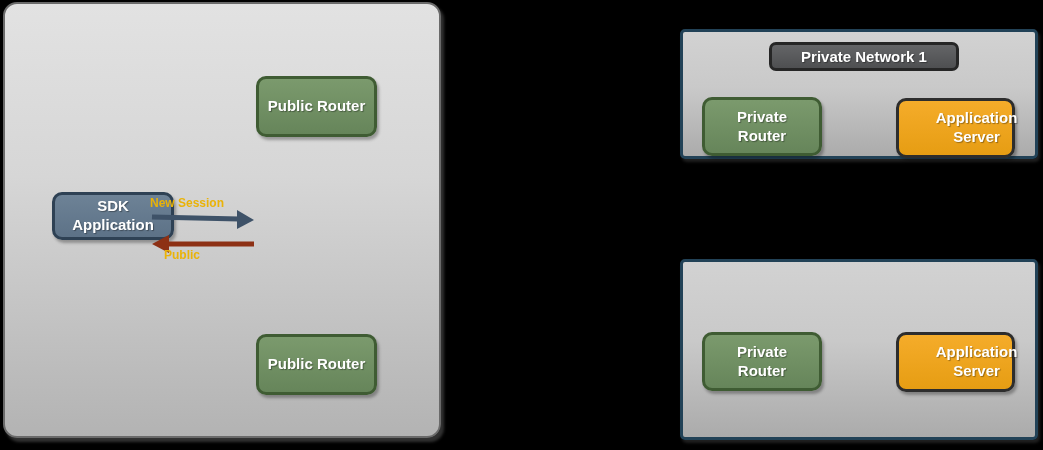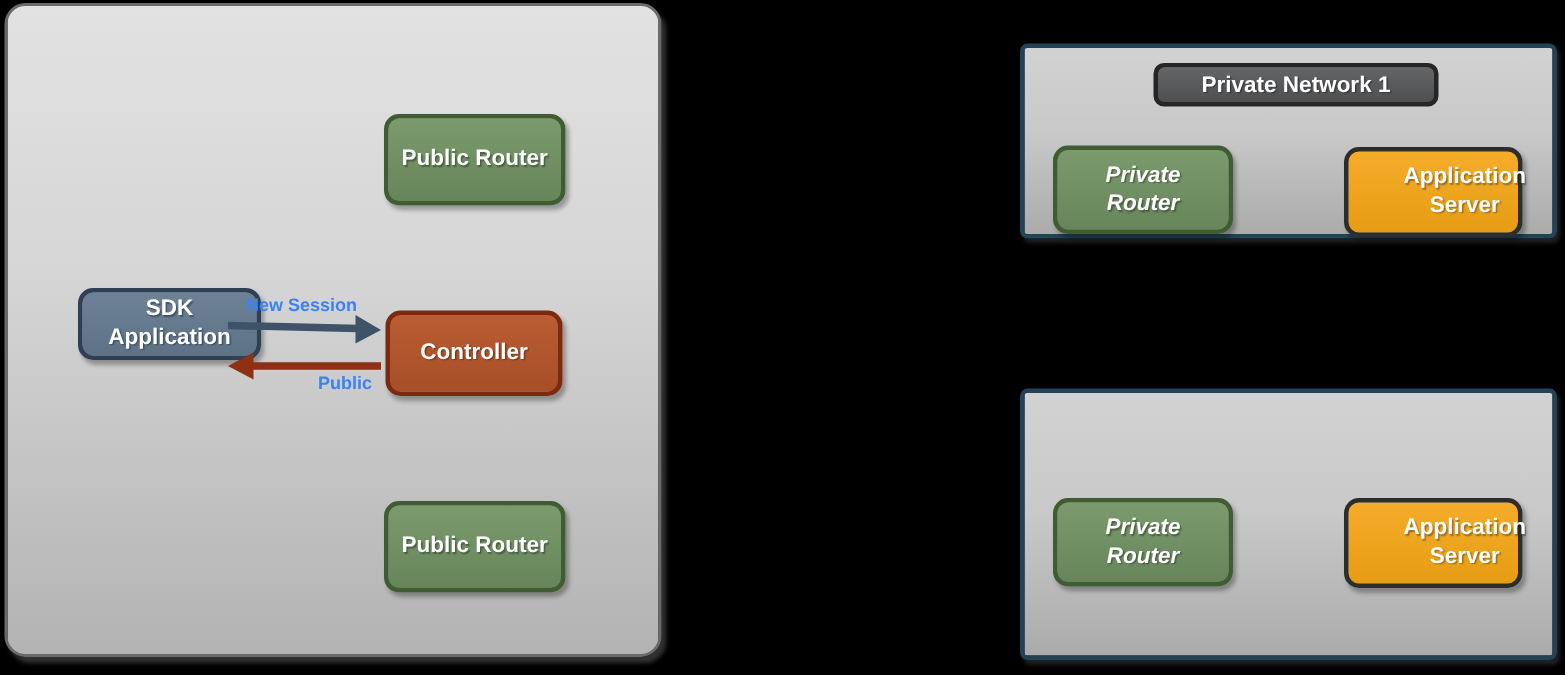--- a/index.html
+++ b/index.html
@@ -95,54 +95,53 @@
   .n2 .net-label { top: 12px; }
 
   
   .public-internet     { left: 11px;  top: 12px;  width: 122px; height: 59px; }
   .public-router-top   { left: 251px; top: 72px;  width: 121px; height: 61px; }
   .sdk-application     { left: 30px;  top: 188px; width: 122px; height: 48px; margin-left: 17px; }
   .controller          { left: 252px; top: 203px; width: 118px; height: 57px; }
   .public-router-bottom{ left: 251px; top: 330px; width: 121px; height: 61px; }
 
   
-  .private-router      { left: 19px;  top: 65px; width: 120px; height: 59px; font-style: italic; }
+  .private-router      { left: 19px;  top: 65px; width: 120px; height: 59px; }
   .application-server  { left: 213px; top: 66px; width: 119px; height: 60px; padding-left: 48px; }
   .n2 .private-router  { top: 70px; }
   .n2 .application-server { top: 70px; }
 
   
   .arrows-svg {
     position: absolute;
     left: 150px; top: 193px;
     width: 106px; height: 64px;
   }
   .arrow-label {
     position: absolute;
-    color: #3b82f6;
+    color: #eab308;
     font-weight: bold;
     font-size: 12px;
-    text-align: right;
+    text-align: left;
     z-index: 5;
   }
   .arrow-label.new-session { left: 150px; top: 196px; width: 88px; }
   .arrow-label.session     { left: 164px; top: 248px; width: 84px; }
 </style>
 </head>
 <body>
 
 <div class="canvas">
 
   <div class="zone">
 
     <div class="node green public-router-top">Public Router</div>
 
     <div class="node blue sdk-application">SDK Application</div>
 
-    <div class="node red controller">Controller</div>
 
     <div class="node green public-router-bottom">Public Router</div>
   </div>
 
   <svg class="arrows-svg" viewBox="0 0 106 64">
     <g>
       <line x1="2" y1="24" x2="89" y2="26" stroke="#3e5268" stroke-width="5"></line>
       <polygon points="87,17 104,27 87,36" fill="#3e5268"></polygon>
     </g>
     <g>

